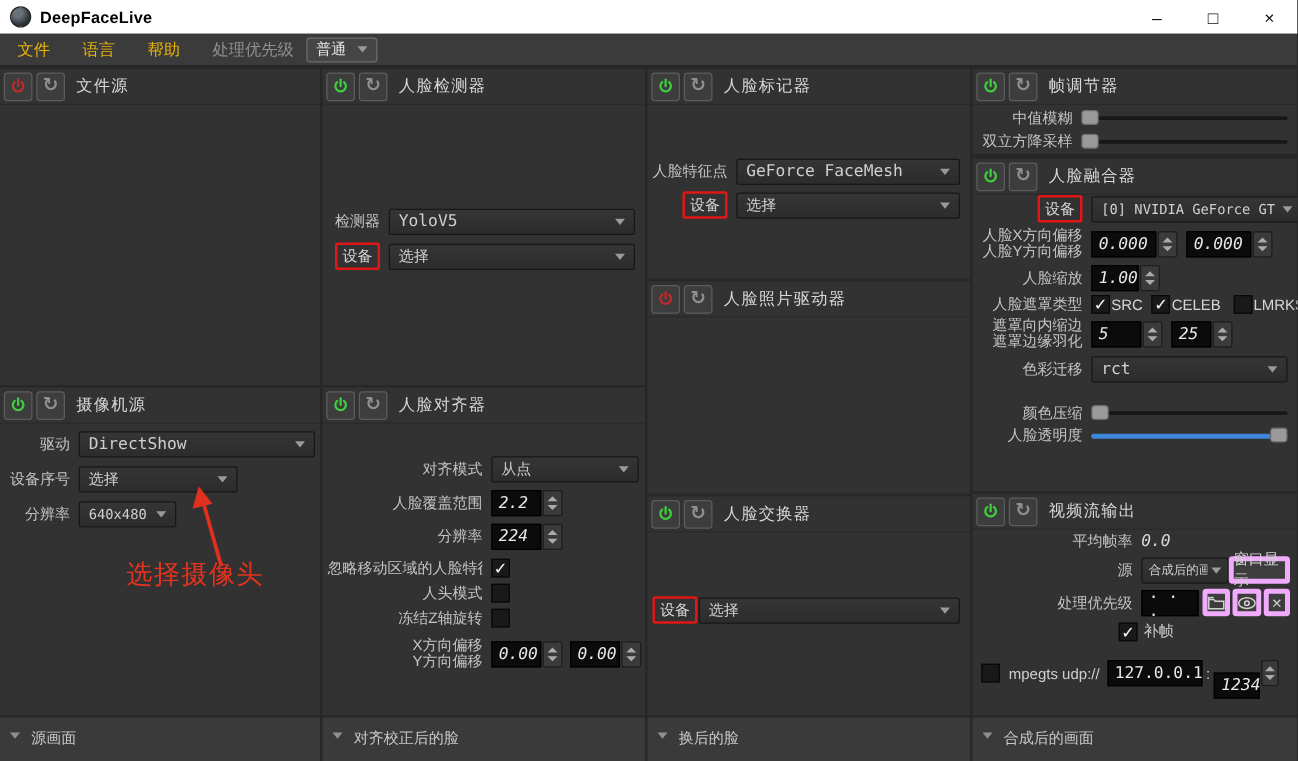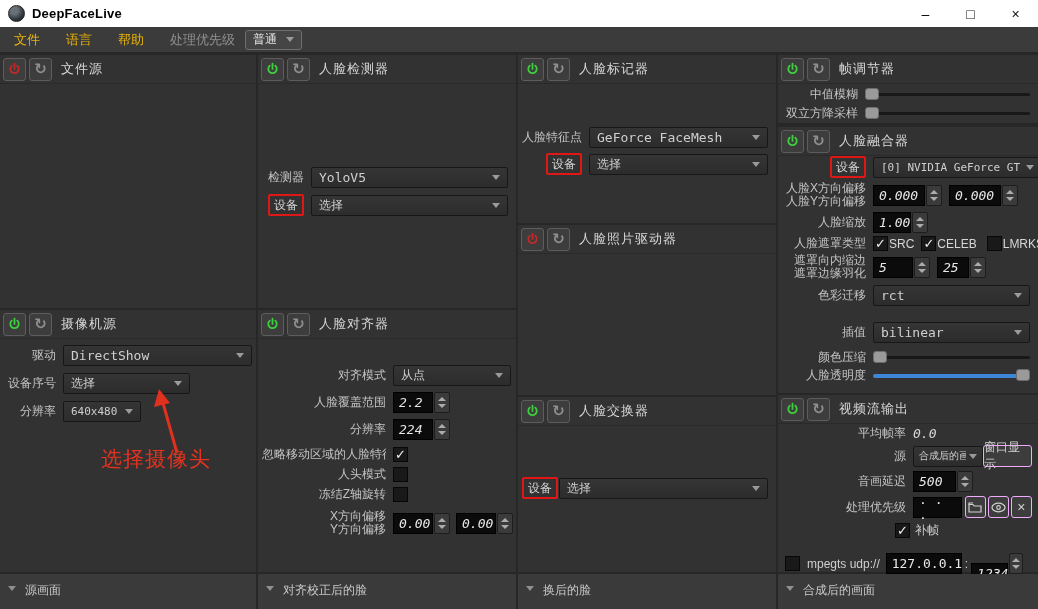--- a/index.html
+++ b/index.html
@@ -73,21 +73,21 @@
       background:#9a9a9a; border:1px solid #6c6c6c; border-radius:3px; }
 
   
   .cb { width:15px; height:15px; background:#191919; border:1px solid #080808; flex:none;
       display:flex; align-items:center; justify-content:center; }
   .cb.checked::after { content:"✓"; color:#f2f2f2; font-size:13px; font-weight:bold; line-height:1; }
 
   .redbox { border:2px solid #e01717; border-radius:2px; padding:2px 4px; color:#d6d6d6;
       font-size:12px; white-space:nowrap; }
 
-  .sbtn { height:22px; background:#3d3d3d; border:1px solid #f0abfc; border-radius:3px;
+  .sbtn { height:22px; background:#3d3d3d; border:4px solid #f0abfc; border-radius:3px;
       display:flex; align-items:center; justify-content:center; color:#cfcfcf; }
 
   .fps { color:#d9d9d9; font-family:"DejaVu Sans Mono",monospace; font-style:italic; font-size:13px; }
 
   .annotation { position:absolute; color:#e5321e; font-size:21px; letter-spacing:1px; }
   .overlay-svg { position:absolute; inset:0; pointer-events:none; }
 
   
   .viewerbar { position:absolute; left:0; top:574px; width:1038px; height:35px; }
   .viewer { position:absolute; top:0; height:35px; background:#3a3a3a; display:flex; align-items:flex-start; padding:8px 0 0 8px; gap:9px; }
@@ -491,27 +491,20 @@
               </span>
           </div>
         </div>
         <div class="row" style="margin-bottom:16px;">
           <span class="lbl" style="width:84px;">色彩迁移</span>
           <div class="dd flex1">
             <span class="dtxt">rct</span>
             <span class="arrow-dn"></span>
           </div>
         </div>
-        <div class="row" style="margin-bottom:6px;">
-          <span class="lbl" style="width:84px;">插值</span>
-          <div class="dd flex1">
-            <span class="dtxt">bilinear</span>
-            <span class="arrow-dn"></span>
-          </div>
-        </div>
         <div class="row" style="margin-bottom:2px;">
           <span class="lbl" style="width:84px;">颜色压缩</span>
           <div class="slider">
             <div class="track"></div>
               <div class="handle" style="left:0;"></div>
           </div>
         </div>
         <div class="row">
           <span class="lbl" style="width:84px;">人脸透明度</span>
           <div class="slider blue">
@@ -540,30 +533,20 @@
           <span class="lbl" style="width:124px;">平均帧率</span>
           <span class="fps">0.0</span>
         </div>
         <div class="row" style="margin-bottom:4px;">
           <span class="lbl" style="width:124px;">源</span>
           <div class="dd" style="width:70px; padding:0 5px;">
             <span class="dtxt cjk" style="font-size:10px;">合成后的画面</span>
             <span class="arrow-dn" style="margin-left:3px;"></span>
           </div>
           <div class="sbtn" style="margin-left:auto; margin-right:2px; width:52px; font-size:12px;">窗口显示</div>
-        </div>
-        <div class="row" style="margin-bottom:4px;">
-          <span class="lbl" style="width:124px;">音画延迟</span>
-          <div class="spin">
-            <span class="lcd" style="width:43px;">500</span>
-            <span class="spinbtns">
-                <i class="tri-up"></i>
-                <i class="tri-dn"></i>
-              </span>
-          </div>
         </div>
         <div class="row" style="margin-bottom:4px;">
           <span class="lbl" style="width:124px;">处理优先级</span>
           <span class="lcd" style="width:54px; font-style:normal;">. . .</span>
           <div class="sbtn" style="width:24px; margin-left:3px;">
             <svg width="14" height="11" viewBox="0 0 14 11">
               <path d="M1 2.5 h4 l1.2 1.5 H13 V10 H1 Z" fill="none" stroke="#cfcfcf" stroke-width="1.2"></path>
               <path d="M1 2.5 V1 h4" fill="none" stroke="#cfcfcf" stroke-width="1.2"></path>
             </svg>
           </div>

